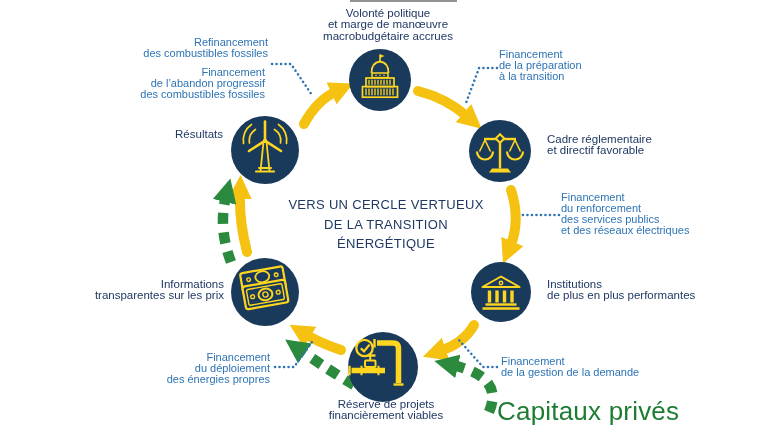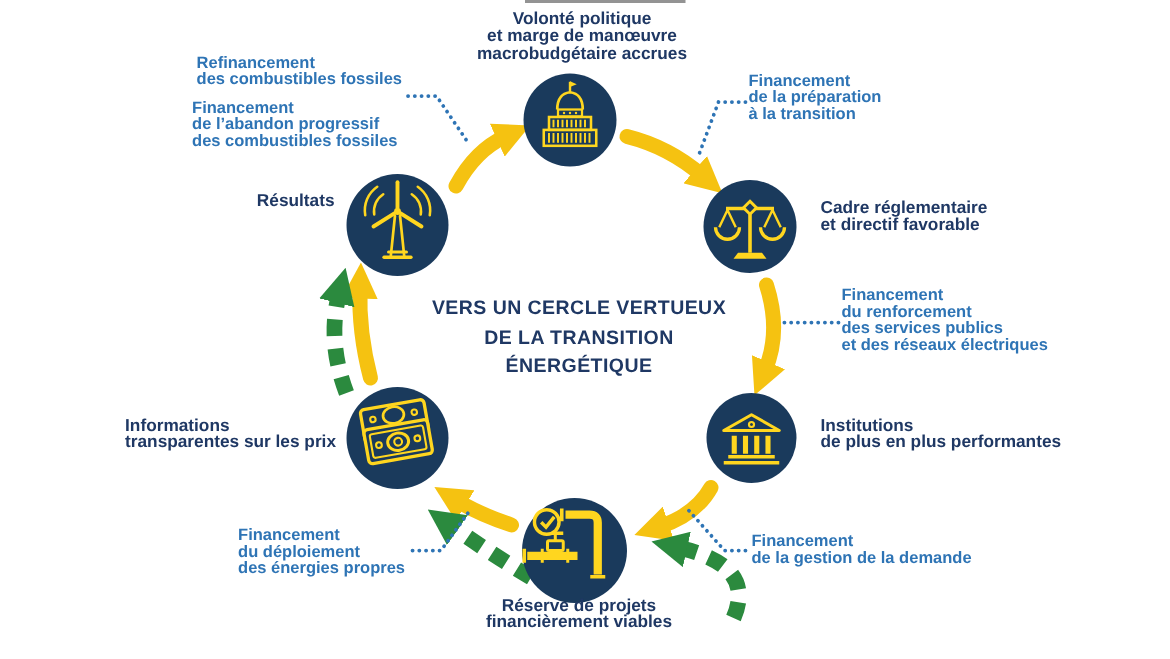--- a/index.html
+++ b/index.html
@@ -1,23 +1,23 @@
 <!DOCTYPE html>
 <html><head>
 <meta charset="utf-8">
 <style>
   html,body{margin:0;padding:0;background:#fff;}
   .stage{position:relative;width:780px;height:439px;background:#ffffff;overflow:hidden;
          font-family:"Liberation Sans",sans-serif;}
   .stage svg{position:absolute;left:0;top:0;}
-  .lbl{position:absolute;font-weight:700;white-space:pre-line;font-size:11.5px;line-height:11.4px;
+  .lbl{position:absolute;font-weight:400;white-space:pre-line;font-size:11.5px;line-height:11.4px;
        color:#1F3864;}
   .lbl.blue{color:#2E74B5;font-size:11px;line-height:10.9px;}
   .lbl.center{transform:translateX(-50%);text-align:center;}
-  .lbl.right{text-align:left;}
+  .lbl.right{text-align:right;}
   .lbl.title{font-size:13px;line-height:19.5px;letter-spacing:.3px;}
   .lbl.capital{color:#1E7D32;font-size:26px;line-height:26px;letter-spacing:.2px;}
 </style>
 </head>
 <body>
 
 <div class="stage">
 
   <svg width="780" height="439" viewBox="0 0 780 439">
     <defs>
@@ -165,14 +165,15 @@
   <div class="lbl blue" style="left:561px;top:192px">Financement
 du renforcement
 des services publics
 et des réseaux électriques</div>
   <div class="lbl blue" style="left:501px;top:356px">Financement
 de la gestion de la demande</div>
   <div class="lbl blue right" style="right:510px;top:352px">Financement
 du déploiement
 des énergies propres</div>
 
+  <div class="lbl capital" style="left:497px;top:398px">Capitaux privés</div>
 
 </div>
 
 </body></html>

